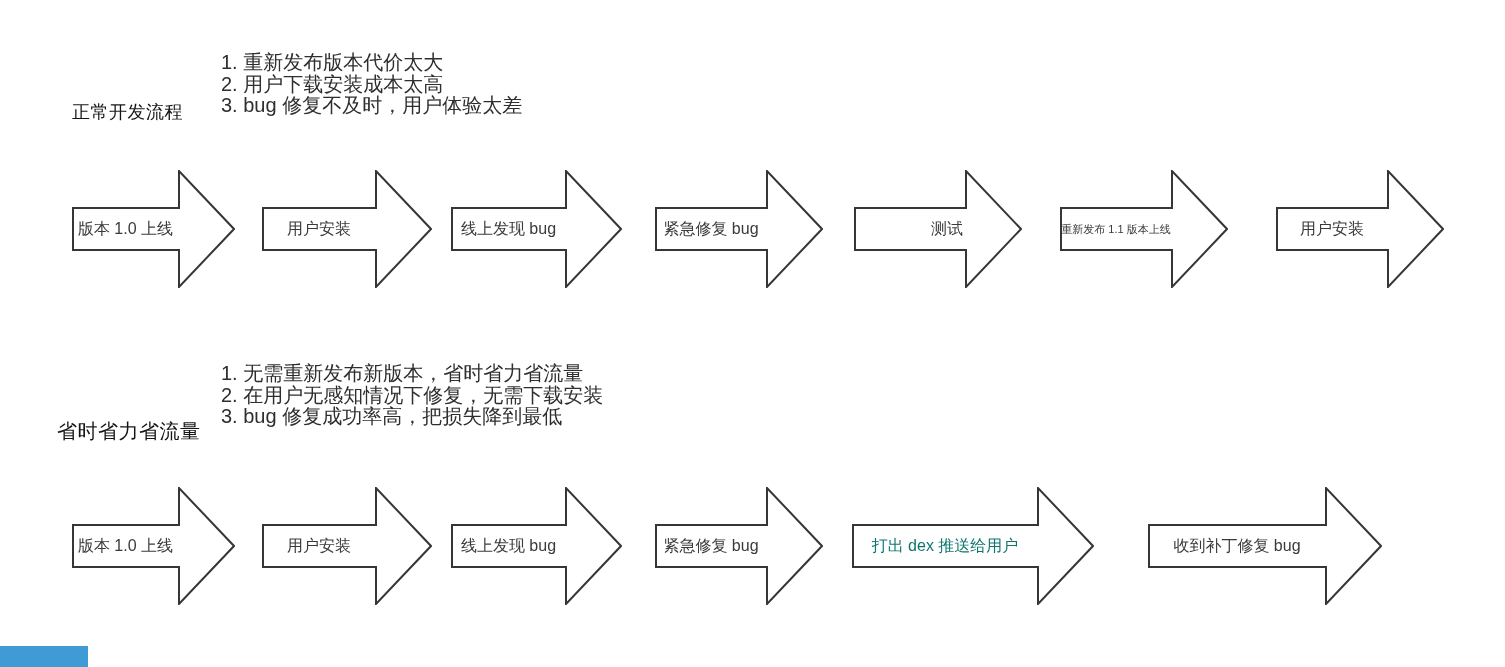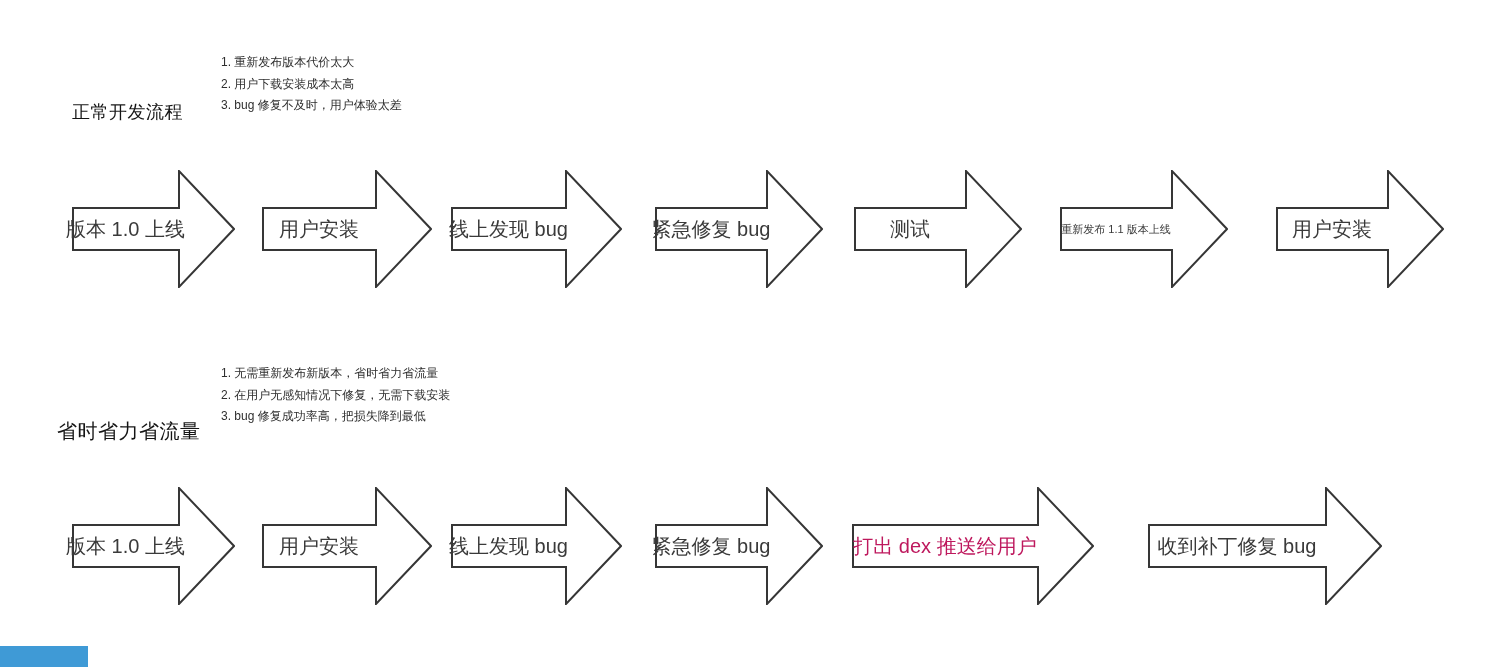--- a/index.html
+++ b/index.html
@@ -7,29 +7,29 @@
     width:1505px;height:667px;background:#ffffff;position:relative;overflow:hidden;
     font-family:"Liberation Sans","DejaVu Sans",sans-serif;
   }
   .canvas{position:absolute;inset:0;}
   .flow-title{
     position:absolute;font-weight:normal;color:#141414;white-space:nowrap;
     letter-spacing:0.5px;
   }
   .flow-title.t0{left:72px;top:100px;font-size:18px;}
   .flow-title.t1{left:57px;top:418px;font-size:20px;}
-  .notes{position:absolute;color:#2e2e2e;font-size:12px;line-height:21.5px;white-space:nowrap;}
+  .notes{position:absolute;color:#2e2e2e;font-size:20px;line-height:21.5px;white-space:nowrap;}
   .notes.n0{left:221px;top:52px;}
   .notes.n1{left:221px;top:363px;}
   .arrow-row{position:absolute;inset:0;}
   .arrow{position:absolute;}
   .arrow svg{display:block;}
   .arrow-label{
     position:absolute;display:flex;align-items:center;justify-content:center;
-    color:#3a3a3a;font-size:20px;white-space:nowrap;text-align:center;
+    color:#3a3a3a;font-size:16px;white-space:nowrap;text-align:center;
   }
   .accent-bar{position:absolute;left:0;top:646px;width:88px;height:21px;}
 </style>
 </head>
 <body>
 
 <div class="canvas">
 
   <div class="flow-title t0">正常开发流程</div>
   <div class="notes n0">
@@ -59,21 +59,21 @@
       <div class="arrow" style="left: 655px; top: 170px;">
         <svg width="168" height="118" viewBox="0 0 168 118">
           <polygon points="1,38 112,38 112,1 167,59 112,117 112,80 1,80" fill="#ffffff" stroke="#363636" stroke-width="2" stroke-linejoin="miter"></polygon>
         </svg>
         <div class="arrow-label" style="left: 0px; top: 38px; width: 112px; height: 42px; color: rgb(58, 58, 58);">紧急修复 bug</div>
       </div>
       <div class="arrow" style="left: 854px; top: 170px;">
         <svg width="168" height="118" viewBox="0 0 168 118">
           <polygon points="1,38 112,38 112,1 167,59 112,117 112,80 1,80" fill="#ffffff" stroke="#363636" stroke-width="2" stroke-linejoin="miter"></polygon>
         </svg>
-        <div class="arrow-label" style="left: 0px; top: 38px; width: 112px; height: 42px; color: rgb(58, 58, 58);">测试</div>
+        <div class="arrow-label" style="left: 0px; top: 38px; width: 112px; height: 42px; color: rgb(58, 58, 58); padding-left: 37px;">测试</div>
       </div>
       <div class="arrow" style="left: 1060px; top: 170px;">
         <svg width="168" height="118" viewBox="0 0 168 118">
           <polygon points="1,38 112,38 112,1 167,59 112,117 112,80 1,80" fill="#ffffff" stroke="#363636" stroke-width="2" stroke-linejoin="miter"></polygon>
         </svg>
         <div class="arrow-label" style="left: 0px; top: 38px; width: 112px; height: 42px; color: rgb(58, 58, 58); font-size: 11px;">重新发布 1.1 版本上线</div>
       </div>
       <div class="arrow" style="left: 1276px; top: 170px;">
         <svg width="168" height="118" viewBox="0 0 168 118">
           <polygon points="1,38 112,38 112,1 167,59 112,117 112,80 1,80" fill="#ffffff" stroke="#363636" stroke-width="2" stroke-linejoin="miter"></polygon>
@@ -110,21 +110,21 @@
       <div class="arrow" style="left: 655px; top: 487px;">
         <svg width="168" height="118" viewBox="0 0 168 118">
           <polygon points="1,38 112,38 112,1 167,59 112,117 112,80 1,80" fill="#ffffff" stroke="#363636" stroke-width="2" stroke-linejoin="miter"></polygon>
         </svg>
         <div class="arrow-label" style="left: 0px; top: 38px; width: 112px; height: 42px; color: rgb(58, 58, 58);">紧急修复 bug</div>
       </div>
       <div class="arrow" style="left: 852px; top: 487px;">
         <svg width="242" height="118" viewBox="0 0 242 118">
           <polygon points="1,38 186,38 186,1 241,59 186,117 186,80 1,80" fill="#ffffff" stroke="#363636" stroke-width="2" stroke-linejoin="miter"></polygon>
         </svg>
-        <div class="arrow-label" style="left: 0px; top: 38px; width: 186px; height: 42px; color: #be185d;">打出 dex 推送给用户</div>
+        <div class="arrow-label" style="left: 0px; top: 38px; width: 186px; height: 42px; color: #0f766e;">打出 dex 推送给用户</div>
       </div>
       <div class="arrow" style="left: 1148px; top: 487px;">
         <svg width="234" height="118" viewBox="0 0 234 118">
           <polygon points="1,38 178,38 178,1 233,59 178,117 178,80 1,80" fill="#ffffff" stroke="#363636" stroke-width="2" stroke-linejoin="miter"></polygon>
         </svg>
         <div class="arrow-label" style="left: 0px; top: 38px; width: 178px; height: 42px; color: rgb(58, 58, 58);">收到补丁修复 bug</div>
       </div>
     </div>
 
   <div class="accent-bar" style="background: rgb(63, 154, 214);"></div>

